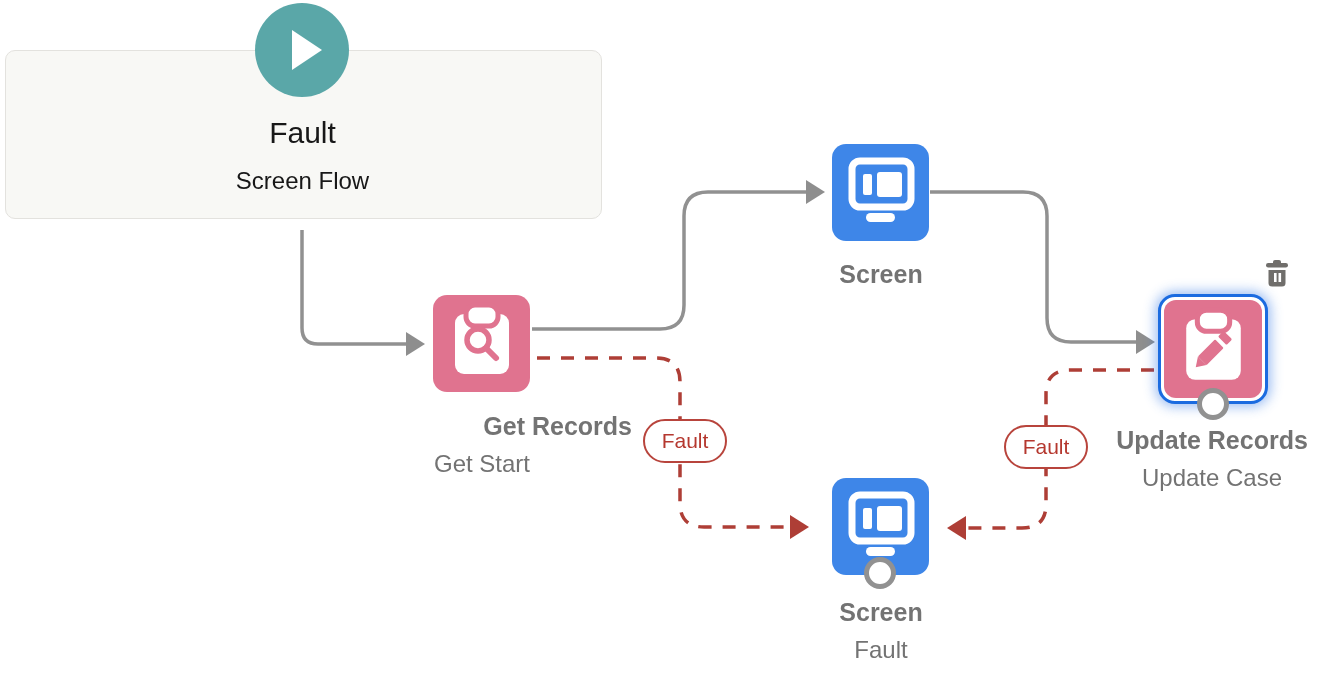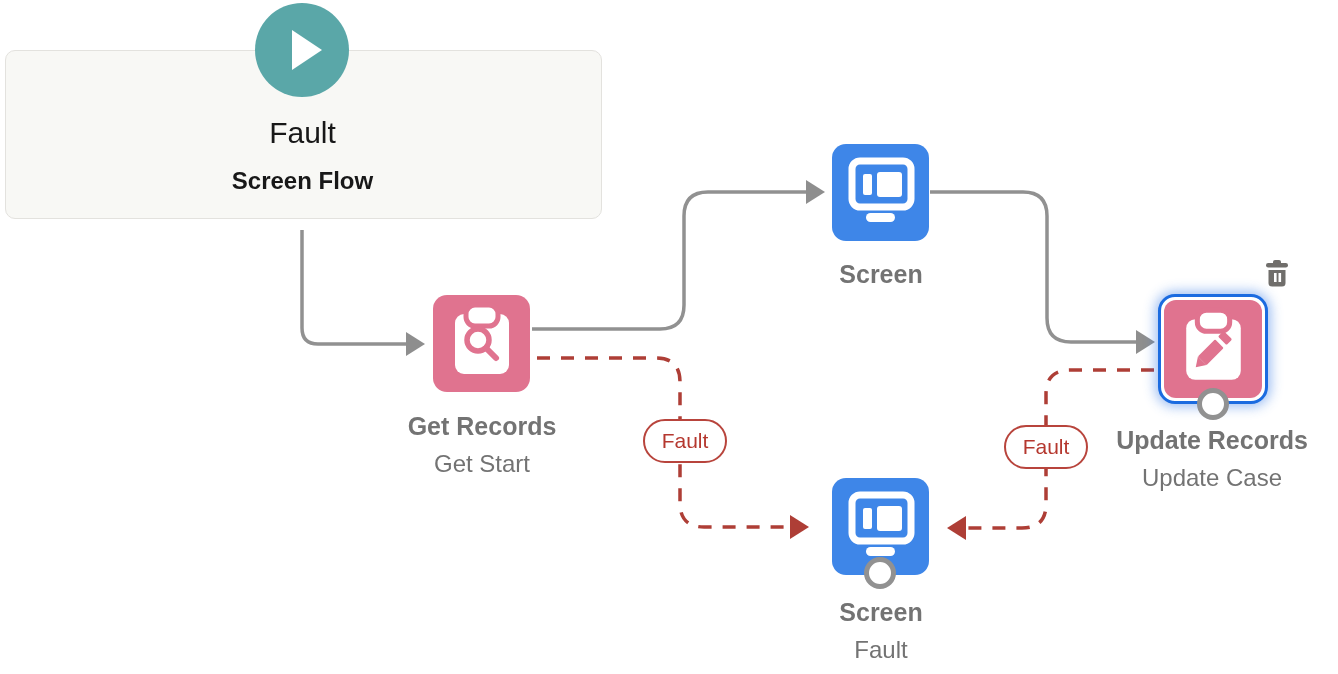--- a/index.html
+++ b/index.html
@@ -9,21 +9,21 @@
   
   #connector-layer{position:absolute;left:0;top:0;z-index:1;}
 
   
   .start-box{position:absolute;left:5px;top:50px;width:595px;height:167px;
     background:#F8F8F5;border:1px solid #E3E2DE;border-radius:10px;z-index:2;}
   .start-circle{position:absolute;left:255px;top:3px;width:94px;height:94px;z-index:3;}
   .start-title{position:absolute;left:5px;top:116px;width:595px;text-align:center;
     font-size:30px;color:#181818;z-index:4;}
   .start-subtitle{position:absolute;left:5px;top:167px;width:595px;text-align:center;
-    font-size:24px;color:#181818;z-index:4;font-weight:bold;}
+    font-size:24px;color:#181818;z-index:4;}
 
   
   .tile{position:absolute;width:97px;height:97px;border-radius:14px;z-index:2;}
   .tile.pink{background:#E0738F;}
   .tile.blue{background:#3E86E8;}
   .tile svg{display:block;}
 
   
   .tile-selected{position:absolute;left:1158px;top:294px;width:98px;height:98px;
     background:#ffffff;border:3px solid #1B6BE0;border-radius:17px;padding:3px;
@@ -93,21 +93,21 @@
   <div class="start-subtitle">Screen Flow</div>
 
   <div class="tile pink" style="left:433px;top:295px;">
     <svg width="97" height="97" viewBox="0 0 97 97">
       <rect x="22" y="19" width="54" height="60" rx="9" fill="#ffffff"></rect>
       <rect x="33" y="10" width="32" height="21" rx="9" fill="#ffffff" stroke="#E0738F" stroke-width="5"></rect>
       <circle cx="45" cy="45" r="11" fill="none" stroke="#E0738F" stroke-width="5.5"></circle>
       <line x1="53" y1="53" x2="63" y2="63" stroke="#E0738F" stroke-width="6" stroke-linecap="round"></line>
     </svg>
   </div>
-  <div class="nlabel title" style="left:332px;top:412px;">Get Records</div>
+  <div class="nlabel title" style="left:332px;top:412px;text-align:right;">Get Records</div>
   <div class="nlabel sub" style="left:332px;top:450px;">Get Start</div>
 
   <div class="tile blue" style="left:832px;top:144px;">
     <svg width="97" height="97" viewBox="0 0 97 97">
       <rect x="20" y="17" width="59" height="46" rx="8" fill="none" stroke="#ffffff" stroke-width="7"></rect>
       <rect x="31" y="30" width="9" height="21" rx="2" fill="#ffffff"></rect>
       <rect x="45" y="28" width="25" height="25" rx="3" fill="#ffffff"></rect>
       <rect x="34" y="69" width="29" height="9" rx="4.5" fill="#ffffff"></rect>
     </svg>
   </div>

